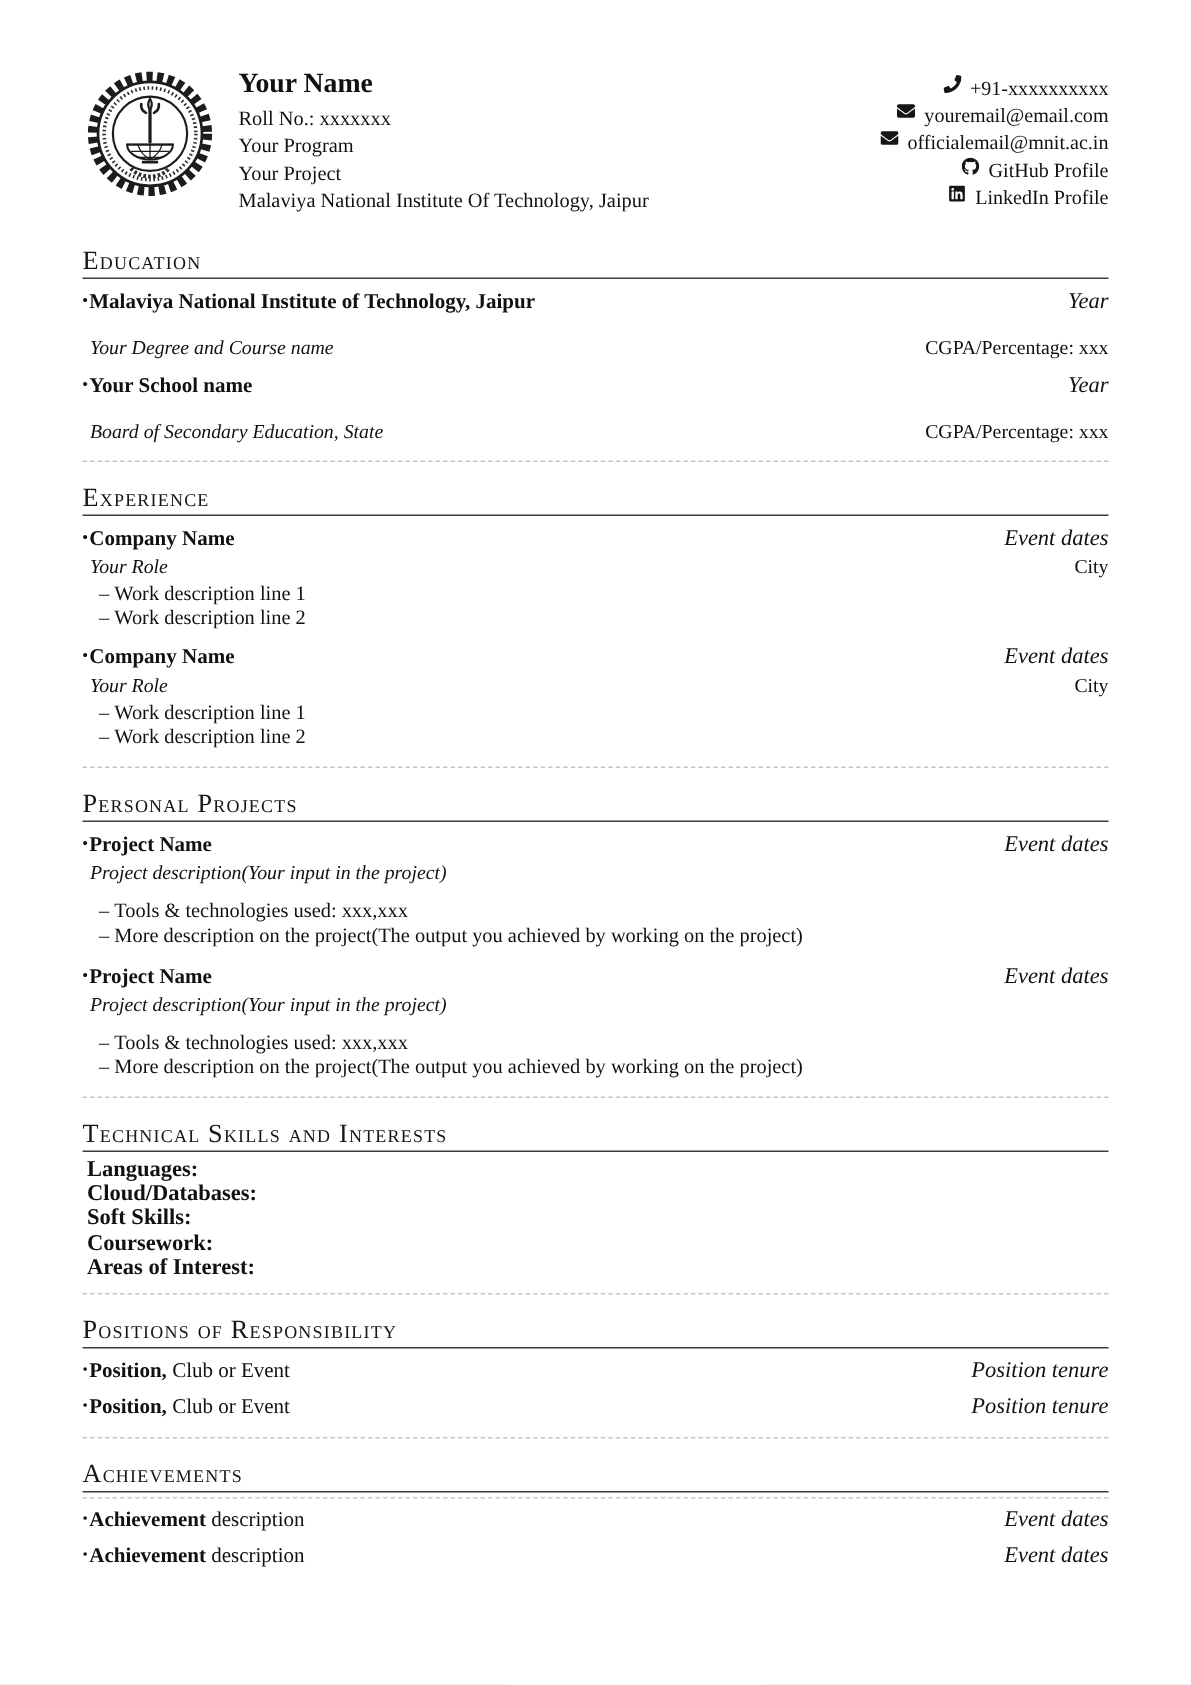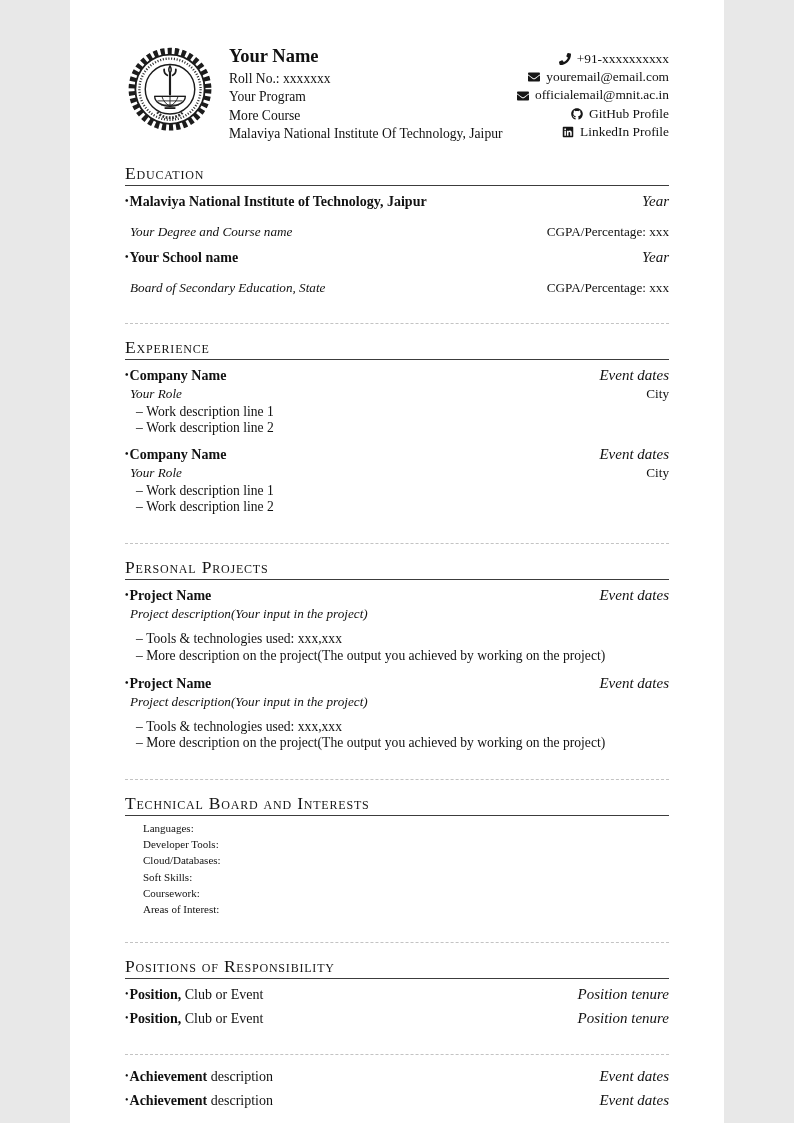--- a/index.html
+++ b/index.html
@@ -1,40 +1,40 @@
 <!DOCTYPE html>
 <html><head>
 <meta charset="utf-8">
 <style>
   * { margin:0; padding:0; box-sizing:border-box; }
   html,body { background:#e8e8e8; }
   .page {
     position:relative;
-    width:654px; height:1123px;
+    width:794px; height:1123px;
     margin:0 auto;
     background:#ffffff;
     font-family:"Liberation Serif", serif;
     color:#111;
     overflow:hidden;
   }
   .content { padding:44px 55px 0 55px; }
 
   
   .header { display:flex; align-items:flex-start; }
   .logo-wrap { width:90px; height:94px; flex:0 0 auto; }
   .id-block { margin-left:14px; flex:1 1 auto; padding-top:2px; }
   .name { font-size:18.5px; font-weight:bold; margin-bottom:3px; }
   .id-line { font-size:13.6px; line-height:18.4px; }
   .contact-block { flex:0 0 auto; text-align:right; padding-top:6px; }
-  .contact-row { display:flex; justify-content:flex-end; align-items:center; gap:6px; font-size:13.4px; line-height:18.2px; }
+  .contact-row { display:flex; justify-content:flex-end; align-items:flex-start; gap:6px; font-size:13.4px; line-height:18.2px; }
   .cicon { width:12px; height:12px; display:inline-block; flex:0 0 auto; }
   .cicon svg { width:12px; height:12px; fill:#161616; display:block; }
 
   
-  .section { border-bottom:1px dashed #c3c3c3; padding-bottom:25px; margin-top:13px; }
+  .section { border-bottom:1px dashed #c3c3c3; padding-bottom:9px; margin-top:13px; }
   .section.no-rule { border-bottom:none; }
   .section-title {
     font-variant:small-caps;
     font-size:17.5px;
     letter-spacing:0.8px;
     font-weight:500;
     color:#161616;
     border-bottom:1.8px solid #3c3c3c;
     padding-bottom:1px;
     margin-bottom:7px;
@@ -54,21 +54,21 @@
   .right-pl { font-size:13.2px; white-space:nowrap; }
   .sub-it { font-style:italic; font-size:13.2px; margin-left:5px; }
   .dash-item { font-size:13.6px; margin-left:11px; line-height:16.2px; }
   .dash-item::before { content:"\2013\00a0"; }
   .edu-entry { margin-bottom:9px; }
   .edu-entry .row + .row { margin-top:14px; }
   .xp-entry { margin-bottom:10px; }
   .xp-entry .role-row { margin-top:2px; margin-bottom:2px;justify-content:space-between; }
   .pj-entry { margin-bottom:11px; }
   .pj-entry .desc-row { margin-top:2px; margin-bottom:9px; }
-  .skill-line { font-weight:normal; font-size:11px; line-height:16.1px; margin-left:18px; }
+  .skill-line { font-weight:bold; font-size:15px; line-height:16.1px; margin-left:3px; }
   .pos-row { margin-bottom:7px; }
   .ach-row { margin-bottom:7px;text-align:right; }
   .section.tight .section-title { margin-bottom:8px; }
 
   
   .logo-wrap svg { display:block; }
 </style>
 </head>
 <body>
 
@@ -100,21 +100,21 @@
             <path d="M44 69 h12" stroke-width="2"></path>
             <path d="M36 73.5 a16 12 0 0 0 28 0" stroke-width="3" stroke-dasharray="2 1.6" stroke="#2e2e2e"></path>
           </g>
         </svg>
       </div>
 
       <div class="id-block">
         <div class="name">Your Name</div>
         <div class="id-line">Roll No.: xxxxxxx</div>
         <div class="id-line">Your Program</div>
-        <div class="id-line">More Course</div>
+        <div class="id-line">Your Project</div>
         <div class="id-line">Malaviya National Institute Of Technology, Jaipur</div>
       </div>
 
       <div class="contact-block">
         <div class="contact-row">
           <span class="cicon">
             <svg viewBox="0 0 512 512">
                 <path d="M493.4 24.6l-104-24c-11.3-2.6-22.9 3.3-27.5 13.9l-48 112c-4.2 9.8-1.4 21.3 6.9 28l60.6 49.6c-36 76.7-98.9 140.5-177.2 177.2l-49.6-60.6c-6.8-8.3-18.2-11.1-28-6.9l-112 48C3.9 366.5-2 378.1.6 389.4l24 104C27.1 504.2 36.7 512 48 512c256.1 0 464-207.5 464-464 0-11.2-7.7-20.9-18.6-23.4z"></path>
               </svg>
           </span>
@@ -227,42 +227,42 @@
         </div>
         <div class="row desc-row">
           <span class="sub-it">Project description(Your input in the project)</span>
         </div>
         <div class="dash-item">Tools &amp; technologies used: xxx,xxx</div>
         <div class="dash-item">More description on the project(The output you achieved by working on the project)</div>
       </div>
     </div>
 
     <div class="section tight">
-      <div class="section-title" style="margin-bottom:4px;">Technical Board and Interests</div>
+      <div class="section-title" style="margin-bottom:4px;">Technical Skills and Interests</div>
       <div class="skill-line">Languages:</div>
-      <div class="skill-line">Developer Tools:</div>
       <div class="skill-line">Cloud/Databases:</div>
       <div class="skill-line">Soft Skills:</div>
       <div class="skill-line">Coursework:</div>
       <div class="skill-line">Areas of Interest:</div>
     </div>
 
     <div class="section">
       <div class="section-title">Positions of Responsibility</div>
       <div class="row pos-row">
         <span class="mix-head"><span class="b">Position,</span> <span>Club or Event</span></span>
         <span class="right-it">Position tenure</span>
       </div>
       <div class="row pos-row" style="margin-bottom:2px;">
         <span class="mix-head"><span class="b">Position,</span> <span>Club or Event</span></span>
         <span class="right-it">Position tenure</span>
       </div>
     </div>
 
     <div class="section no-rule">
+      <div class="section-title dotted-under" style="margin-bottom:10px;">Achievements</div>
       <div class="row ach-row">
         <span class="mix-head"><span class="b">Achievement</span> <span>description</span></span>
         <span class="right-it">Event dates</span>
       </div>
       <div class="row ach-row">
         <span class="mix-head"><span class="b">Achievement</span> <span>description</span></span>
         <span class="right-it">Event dates</span>
       </div>
     </div>
 

